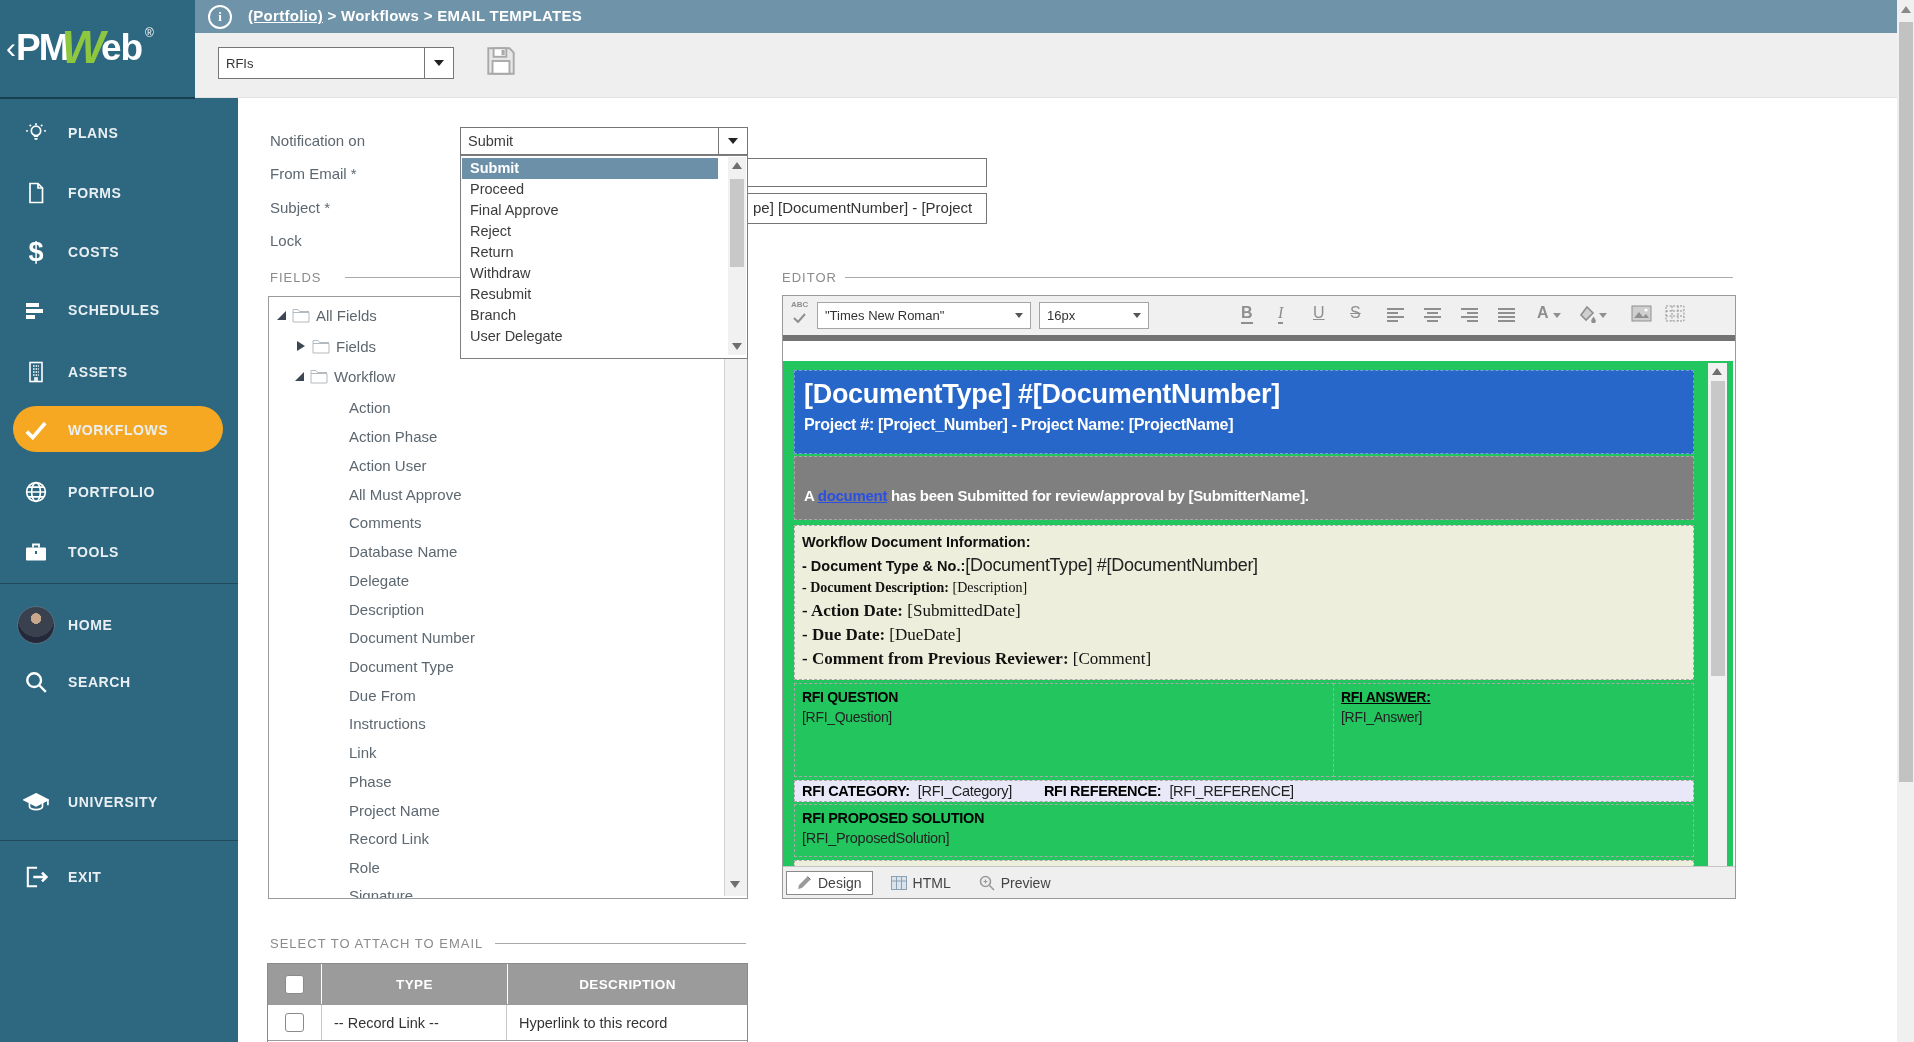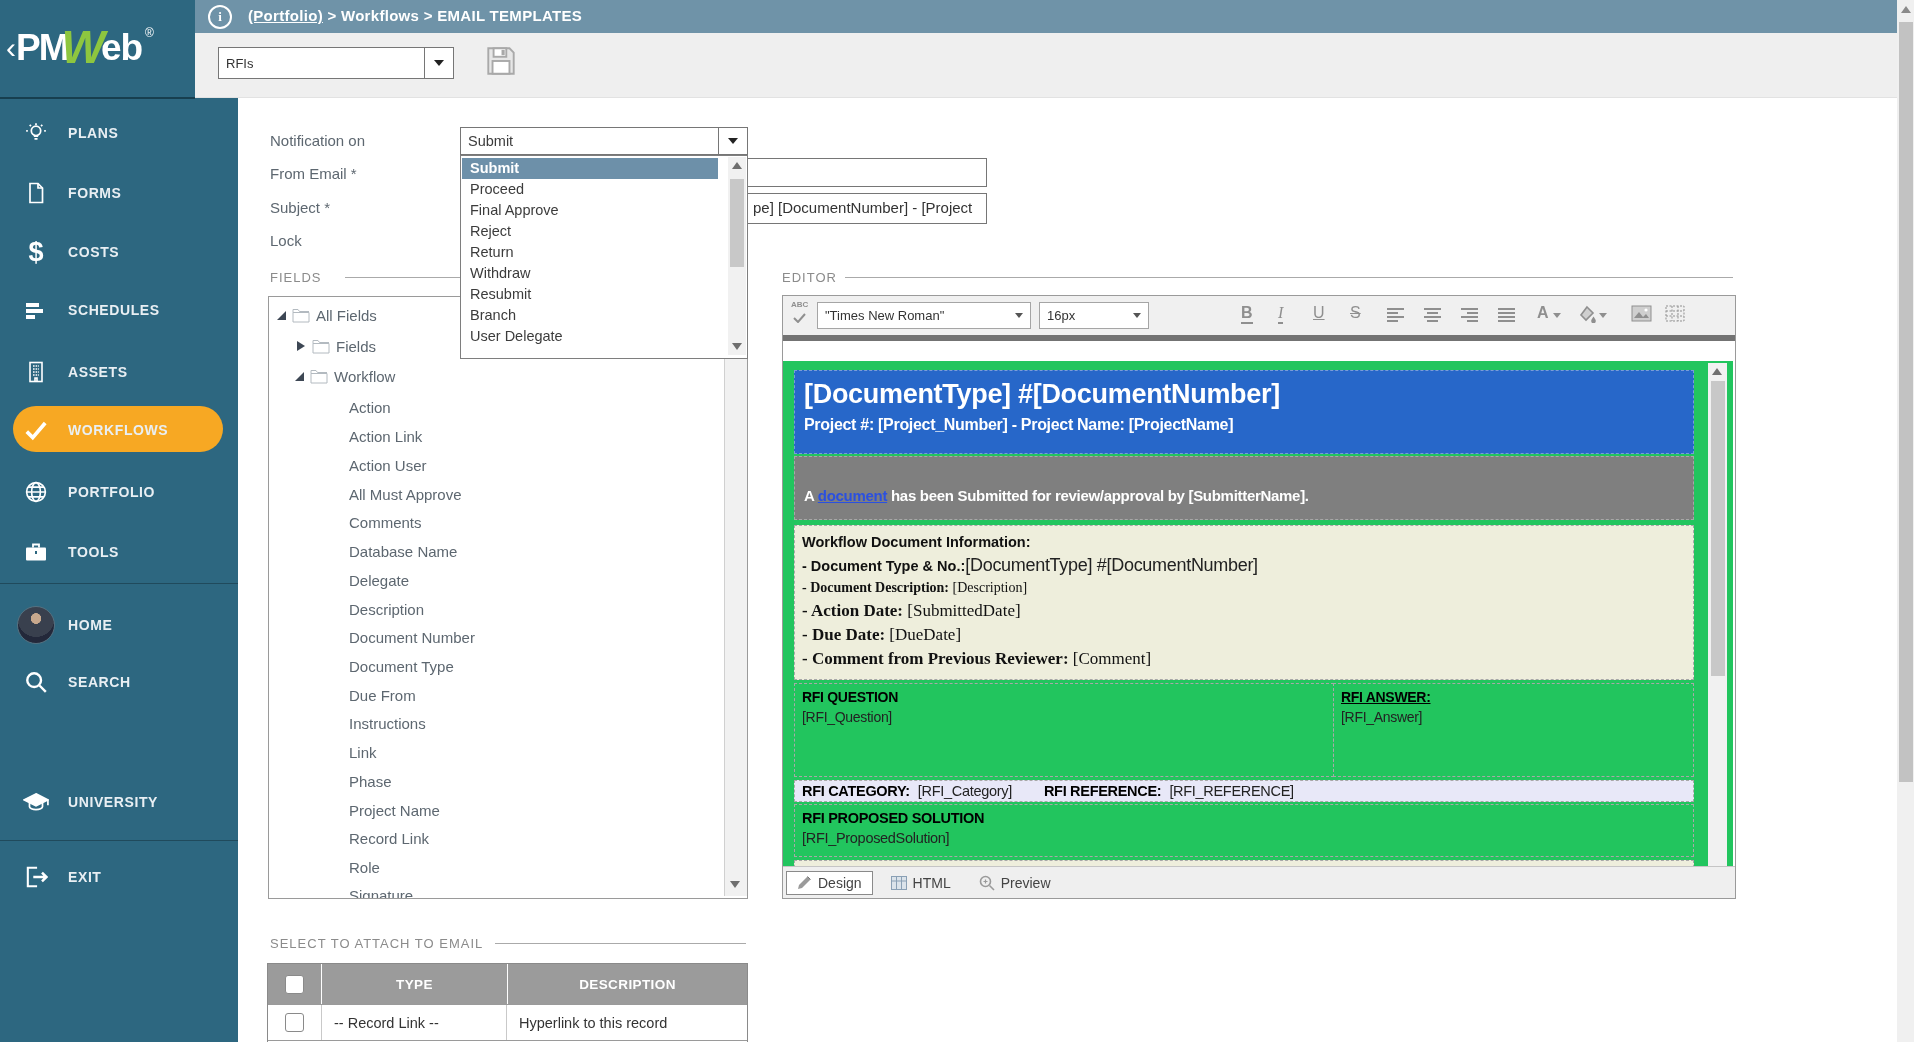--- a/index.html
+++ b/index.html
@@ -286,21 +286,21 @@
         <span class="exp"></span>
         <svg width="18" height="15" viewBox="0 0 18 15">
           <path d="M1 4.5V14h16V4.5zM1 4.5V1.5h5l1.5 2H17" fill="#fff" stroke="#b3bac0"></path>
         </svg>
         <span class="tlabel" style="margin-left:6px">Workflow</span>
       </div>
     <div class="trow" style="left:80px;top:100px">
         <span class="tlabel">Action</span>
       </div>
     <div class="trow" style="left:80px;top:129px">
-        <span class="tlabel">Action Link</span>
+        <span class="tlabel">Action Phase</span>
       </div>
     <div class="trow" style="left:80px;top:158px">
         <span class="tlabel">Action User</span>
       </div>
     <div class="trow" style="left:80px;top:187px">
         <span class="tlabel">All Must Approve</span>
       </div>
     <div class="trow" style="left:80px;top:215px">
         <span class="tlabel">Comments</span>
       </div>

